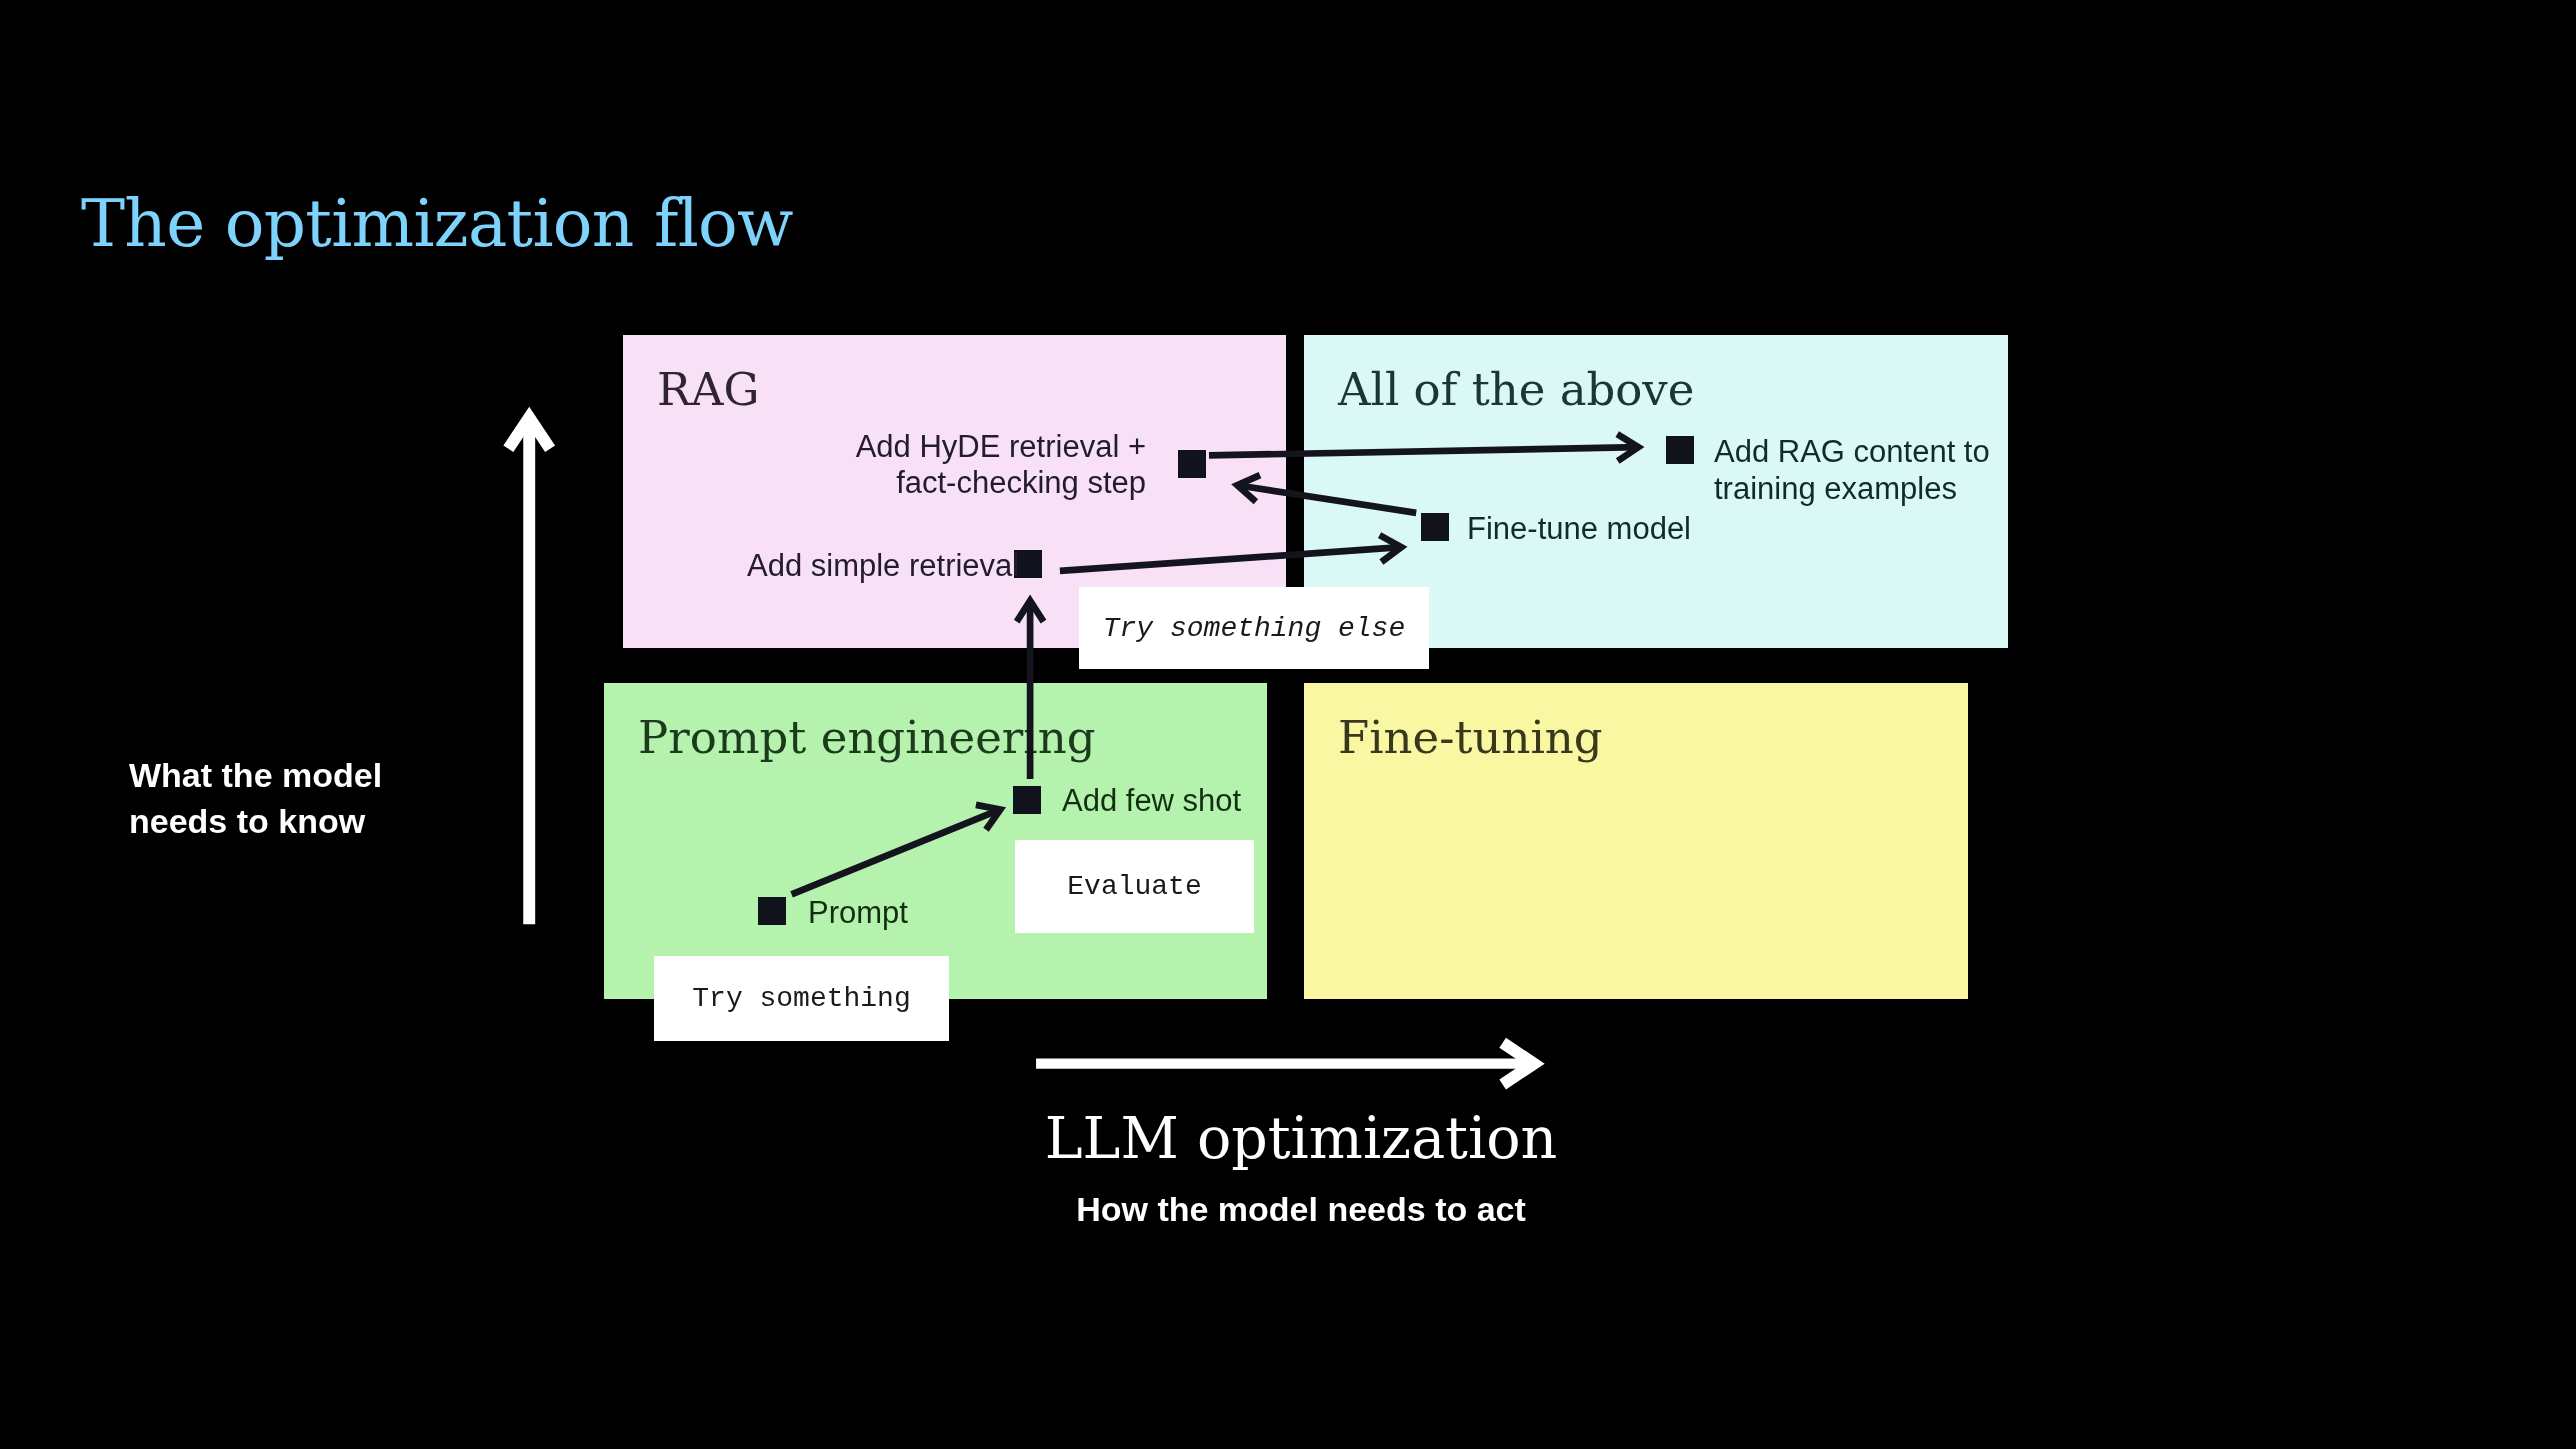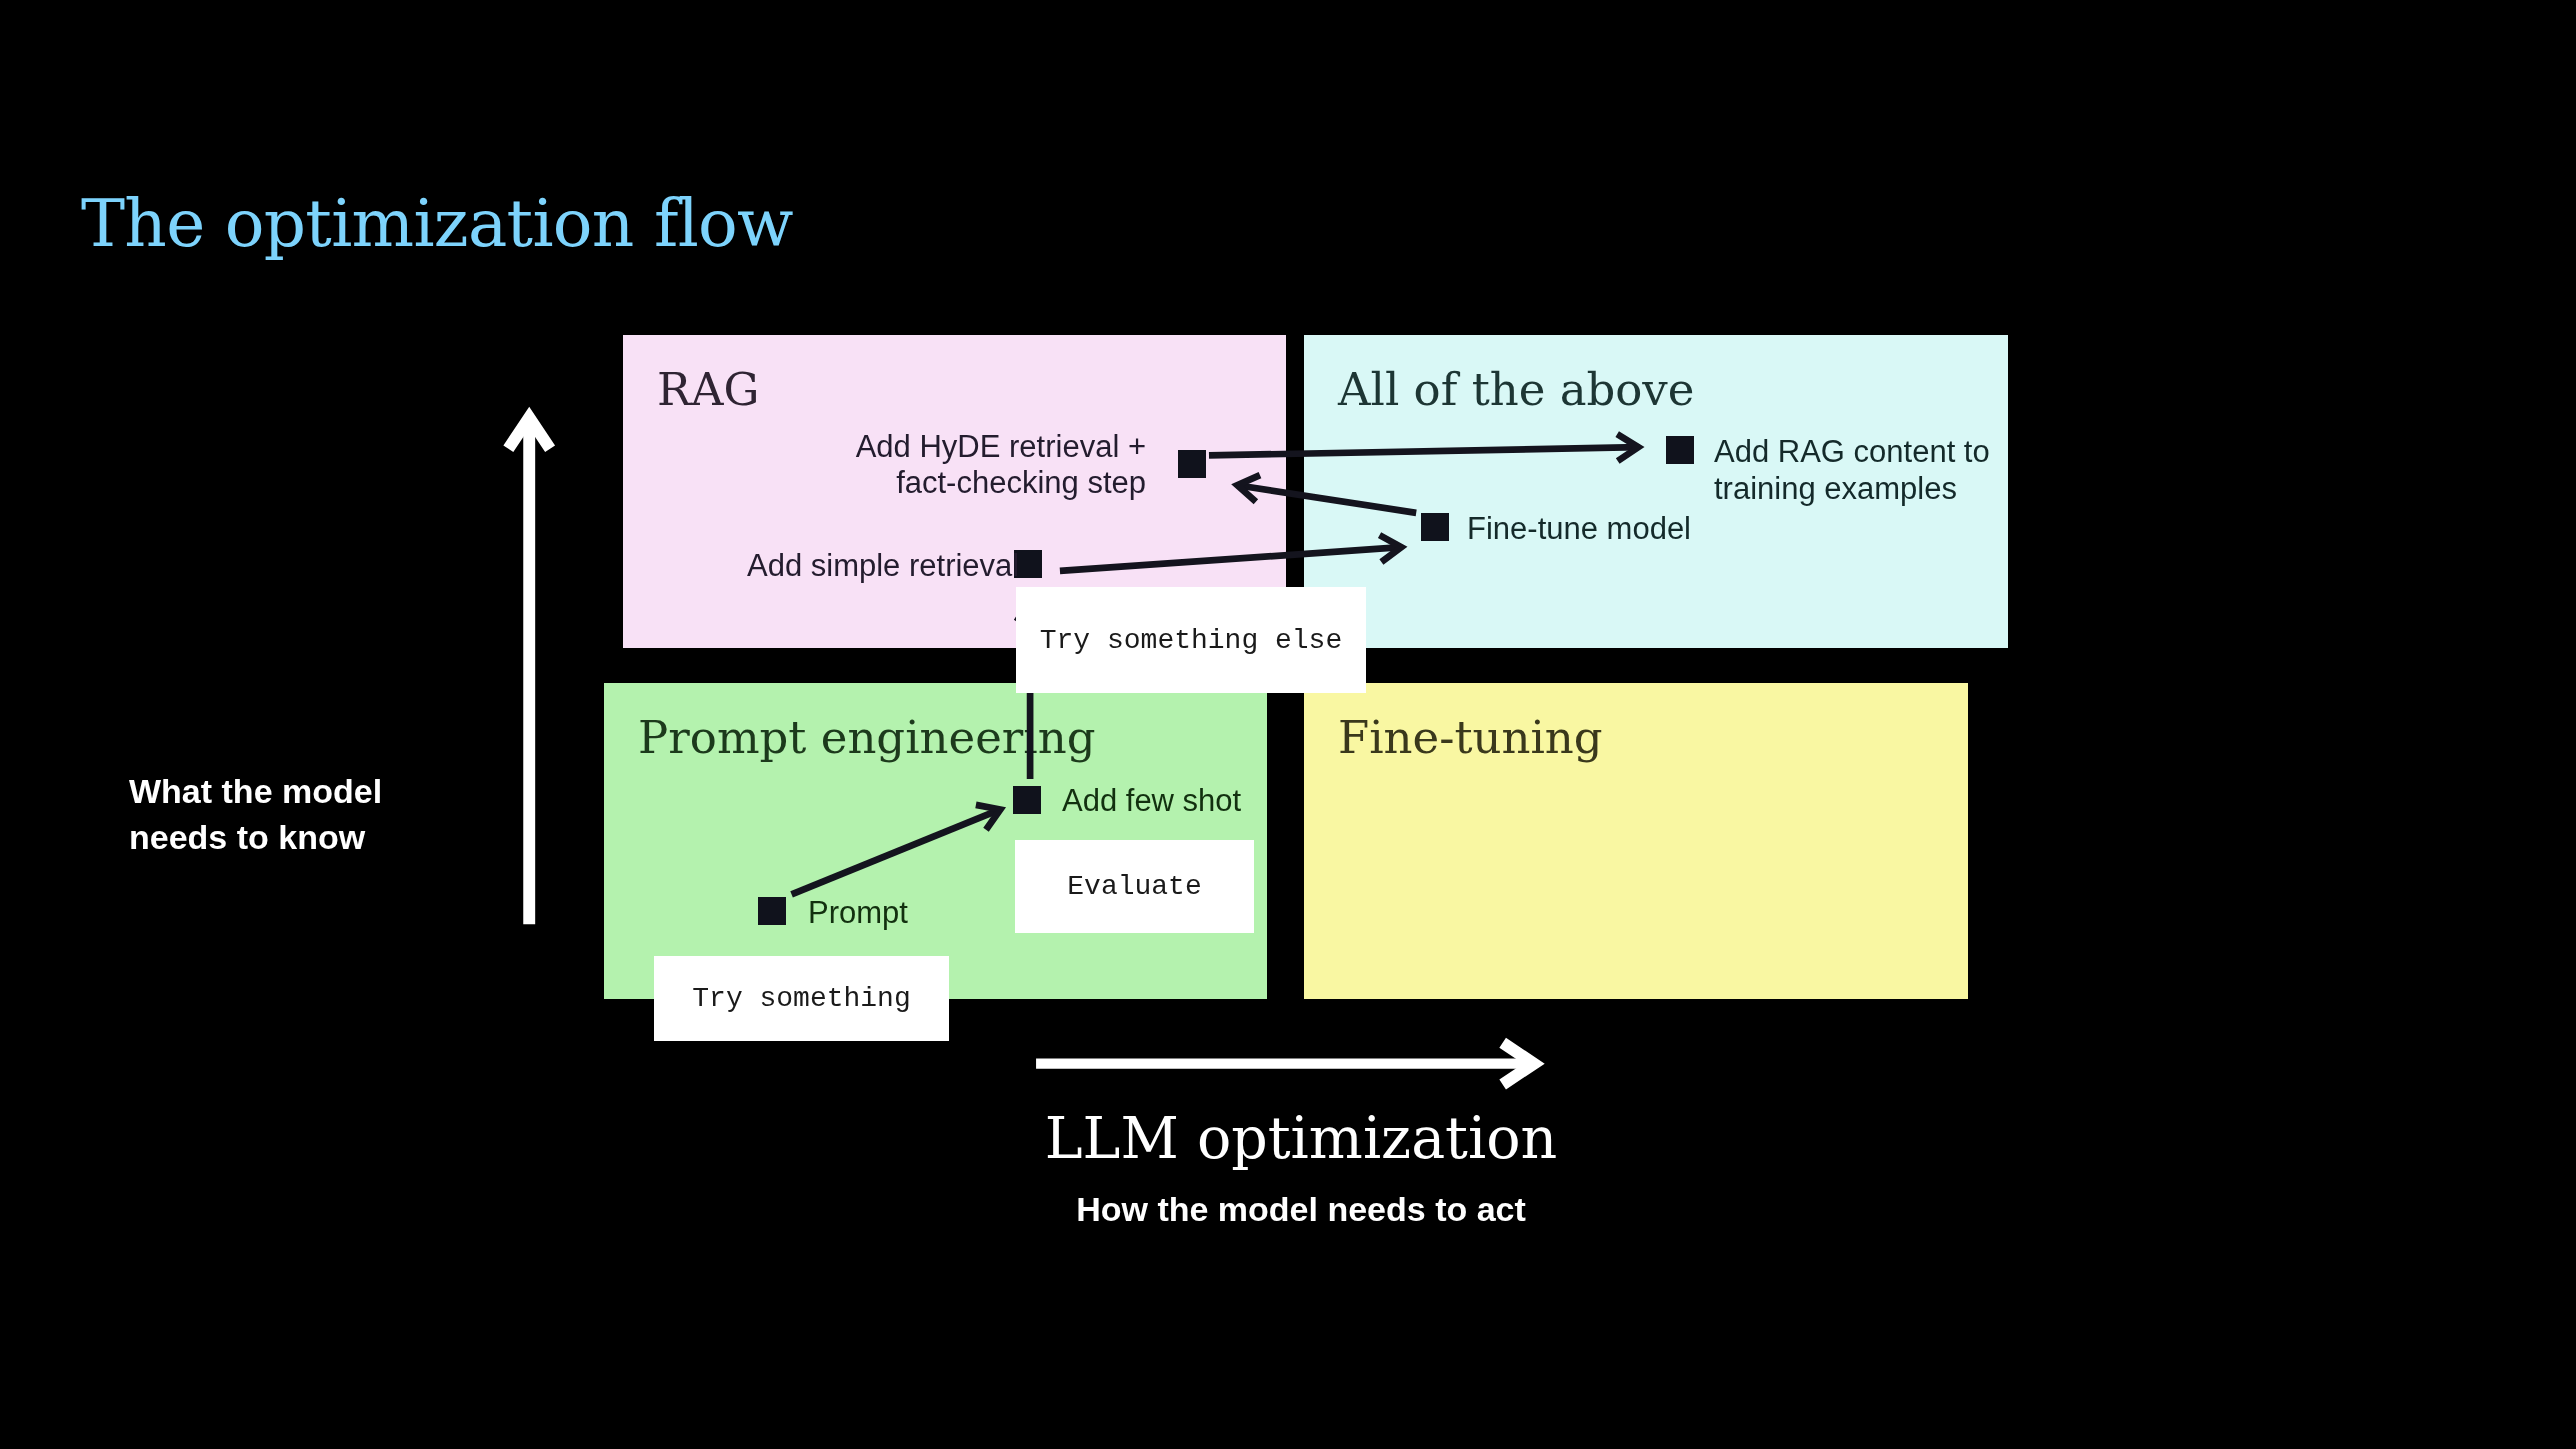--- a/index.html
+++ b/index.html
@@ -7,21 +7,21 @@
          font-family:"Liberation Sans",sans-serif;}
   .abs{position:absolute;}
 
   
   #page-title{left:81px;top:185px;color:#7dd3fc;font-family:"DejaVu Serif",serif;
               font-size:66px;letter-spacing:-0.7px;white-space:nowrap;}
 
   
   #y-axis-label{left:128px;top:565px;color:#fff;font-family:"DejaVu Serif",serif;
                 font-size:57px;line-height:63px;}
-  #y-axis-sublabel{left:129px;top:768px;color:#fff;font-weight:bold;
+  #y-axis-sublabel{left:129px;top:752px;color:#fff;font-weight:bold;
                    font-size:34px;line-height:46px;width:313px;}
   #x-axis-label{left:1040px;top:1105px;width:522px;text-align:center;color:#fff;
                 font-family:"DejaVu Serif",serif;font-size:57px;white-space:nowrap;}
   #x-axis-sublabel{left:1040px;top:1190px;width:522px;text-align:center;color:#fff;
                    font-weight:bold;font-size:34px;white-space:nowrap;}
 
   
   .quad{position:absolute;width:663px;height:313px;}
   .quad .qtitle{position:absolute;left:34px;top:28px;font-family:"DejaVu Serif",serif;
                 font-size:45px;white-space:nowrap;}
@@ -54,21 +54,21 @@
   #lbl-hyde{left:830px;width:316px;top:429px;text-align:right;color:#231c2e;line-height:36px;}
   #lbl-fine-tune{left:1467px;top:511px;color:#142a2a;}
   #lbl-rag-content{left:1714px;top:433px;color:#142a2a;line-height:37px;text-align:left;}
 
   
   .callout{position:absolute;background:#fff;color:#1a1a1a;z-index:7;
            font-family:"Liberation Mono",monospace;font-size:28px;
            display:flex;align-items:center;justify-content:center;white-space:nowrap;}
   #box-try-something{left:654px;top:956px;width:295px;height:85px;}
   #box-evaluate{left:1015px;top:840px;width:239px;height:93px;}
-  #box-try-something-else{left:1016px;top:587px;width:350px;height:106px;}
+  #box-try-something-else{left:1079px;top:587px;width:350px;height:82px;font-style:italic;}
 </style>
 </head>
 <body>
 
 <div id="stage">
 
   <div class="abs" id="page-title">The optimization flow</div>
 
   <div class="abs" id="y-axis-sublabel">
     <div>What the model</div>

